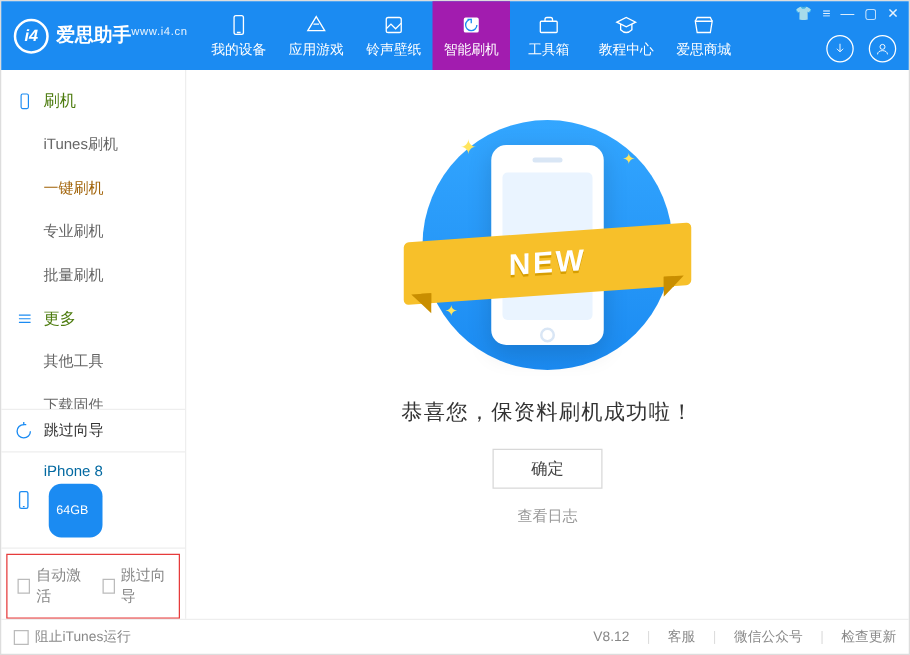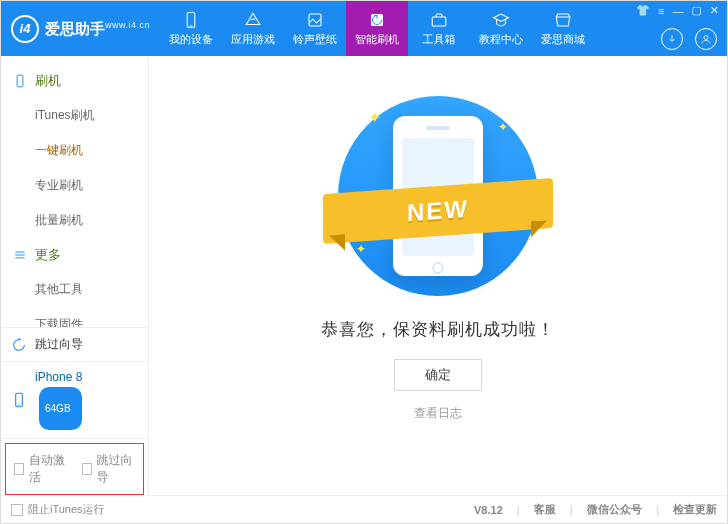--- a/index.html
+++ b/index.html
@@ -56,21 +56,21 @@
   .ribbon::before { left: 6px; border-top-color:#c98e00; border-right-color:#c98e00; }
   .ribbon::after { right: 6px; border-top-color:#c98e00; border-left-color:#c98e00; }
   .star { position: absolute; color: #ffe55e; font-size: 16px; }
   .success-title { margin-top: 22px; font-size: 17px; color: #333; letter-spacing: 1px; text-align: center; }
   .confirm-btn { margin-top: 18px; border: 1px solid #d8d8d8; background: #fff; padding: 6px 30px; font-size: 13px; color: #444; cursor: pointer; }
   .view-log { margin-top: 14px; font-size: 12px; color: #999; cursor: pointer; }
 
   
   .footer { height: 28px; border-top: 1px solid #eee; display: flex; align-items: center; justify-content: space-between; padding: 0 10px; font-size: 11px; color: #888; }
   .footer .left { display: flex; align-items: center; gap: 6px; }
-  .footer .right { display: flex; align-items: center; gap: 14px; font-weight: bold; }
+  .footer .right { display: flex; align-items: center; gap: 14px; }
   .footer .divider { color: #ddd; }
 </style>
 </head>
 <body>
 
 <div class="app">
 
   <div class="header">
     <div class="brand">
       <div class="brand-logo">i4</div>

